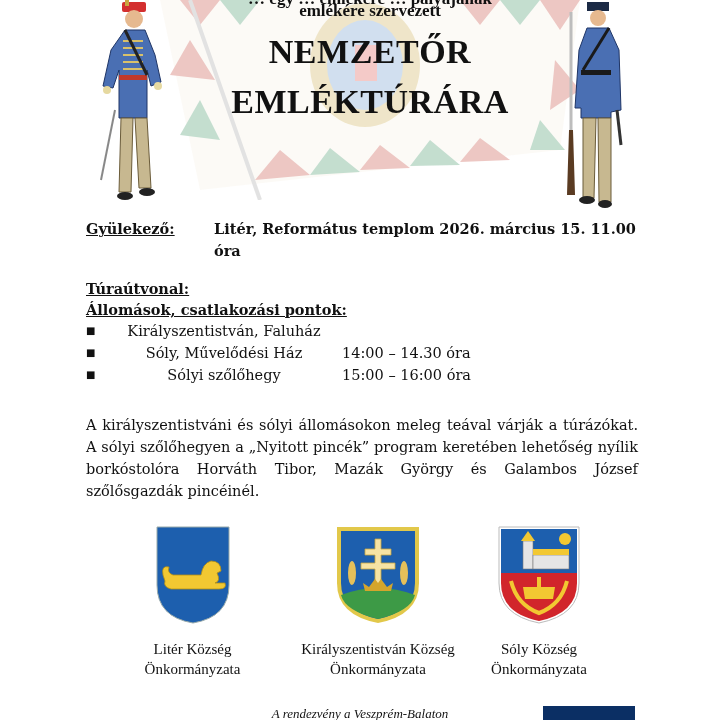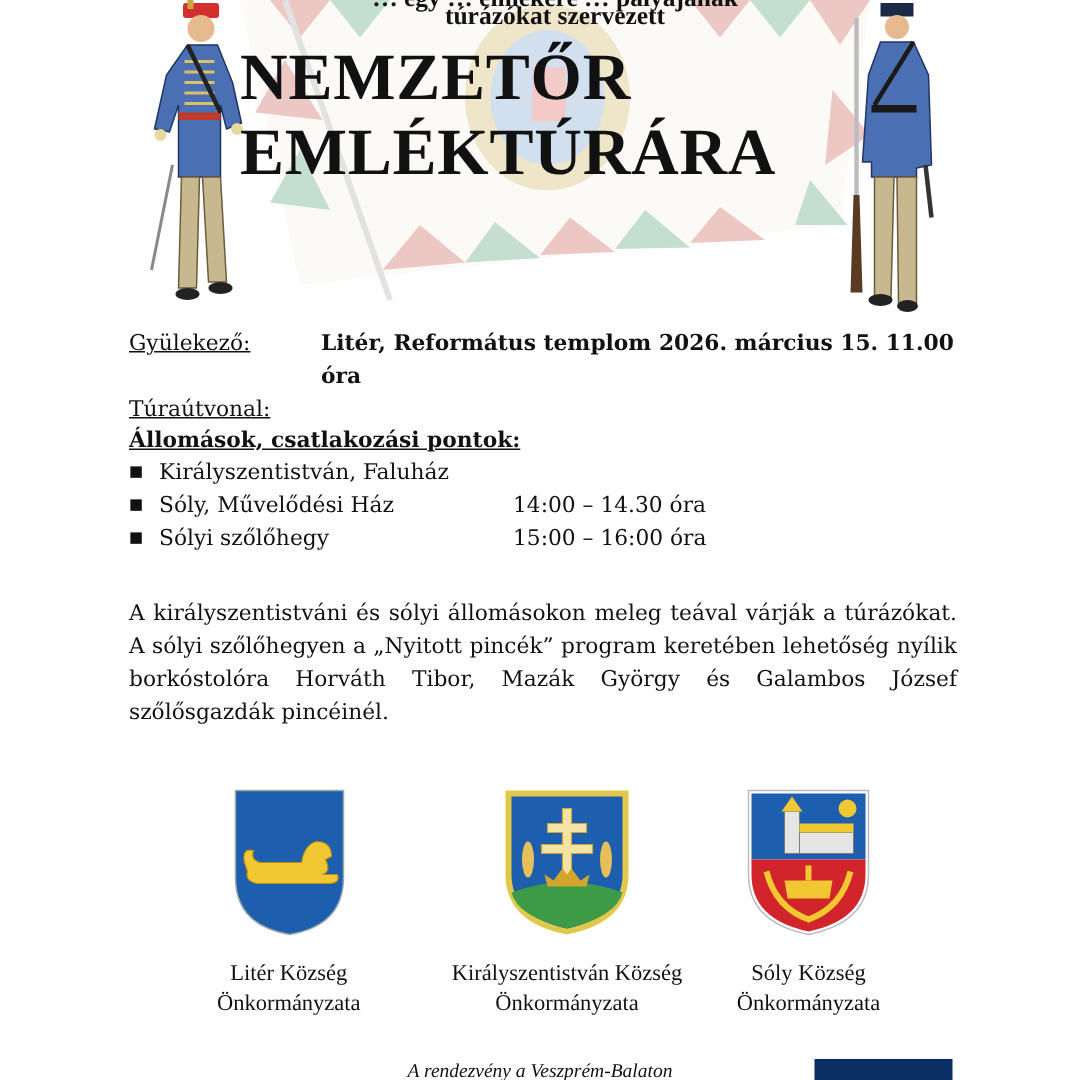--- a/index.html
+++ b/index.html
@@ -16,34 +16,34 @@
     .soldier.right { left: 563px; top: 0; width: 75px; height: 210px; }
     .top-cut {
       position: absolute; left: 190px; top: -11px; width: 360px; text-align: center;
       font-family: "Liberation Serif", serif; font-weight: bold; font-size: 17px; white-space: nowrap; overflow: hidden;
     }
     .subtitle {
       position: absolute; left: 180px; top: 1px; width: 380px; text-align: center;
       font-family: "Liberation Serif", serif; font-weight: bold; font-size: 17px;
     }
     .title {
-      position: absolute; left: 160px; top: 27px; width: 420px; 
-      font-family: "Liberation Serif", serif; font-weight: bold; font-size: 44px; line-height: 50px;
+      position: absolute; left: 160px; top: 27px; width: 420px; text-align: center;
+      font-family: "Liberation Serif", serif; font-weight: bold; font-size: 34px; line-height: 50px;
       letter-spacing: 0.5px;
     }
     .content { position: absolute; left: 86px; top: 218px; width: 552px; font-family: "DejaVu Serif", serif; font-size: 14.5px; }
     .row { display: flex; line-height: 22px; }
-    .row .lbl { width: 128px; font-weight: normal; text-decoration: underline; flex: none; }
+    .row .lbl { width: 128px; font-weight: bold; text-decoration: underline; flex: none; }
     .row .val { flex: 1; }
     .row .val.bold { font-weight: bold; }
     .stations-title { margin-top: 0; font-weight: bold; text-decoration: underline; line-height: 20px; }
     ul.stations { list-style: none; margin: 0; padding: 0; }
     ul.stations li { display: flex; line-height: 22px; }
     ul.stations .bullet { width: 20px; flex: none; font-size: 10px; line-height: 22px; }
-    ul.stations .place { width: 236px; flex: none; }
+    ul.stations .place { width: 236px; flex: none; text-align: center; }
     .para { margin-top: 28px; text-align: justify; line-height: 22px; }
     .crests { position: absolute; left: 0; top: 525px; width: 720px; height: 160px; margin-left: 20px; }
     .crest { position: absolute; top: 0; text-align: center; }
     .crest svg { display: block; margin: 0 auto; }
     .crest .name { font-family: "Liberation Serif", serif; font-size: 15px; line-height: 20px; margin-top: 14px; }
     .footer-text {
       position: absolute; left: 240px; top: 706px; width: 240px; text-align: center;
       font-family: "Liberation Serif", serif; font-style: italic; font-size: 13px;
     }
     .eu-box { position: absolute; left: 543px; top: 706px; width: 92px; height: 14px; background: #0b2f64; }
@@ -107,33 +107,33 @@
     <path d="M20,118 L33,118 L31,198 L20,198 Z" fill="#c7b890" stroke="#6b5c3a" stroke-width="1"></path>
     <path d="M35,118 L48,118 L48,202 L36,202 Z" fill="#c7b890" stroke="#6b5c3a" stroke-width="1"></path>
     <ellipse cx="24" cy="200" rx="8" ry="4" fill="#222"></ellipse>
       <ellipse cx="42" cy="204" rx="7" ry="4" fill="#222"></ellipse>
     <line x1="8" y1="12" x2="8" y2="190" stroke="#bdbdbd" stroke-width="3"></line>
     <path d="M6,130 L10,130 L12,195 L4,195 Z" fill="#5a3b22"></path>
     <line x1="54" y1="110" x2="58" y2="145" stroke="#333" stroke-width="3"></line>
   </svg>
 
   <div class="top-cut">… egy … emlékére … pályájának</div>
-  <div class="subtitle">túrázókat szervezett</div>
+  <div class="subtitle">emlékére szervezett</div>
   <div class="title">
     <div>NEMZETŐR</div>
     <div>EMLÉKTÚRÁRA</div>
   </div>
 </div>
 
 <div class="content">
   <div class="row">
     <span class="lbl">Gyülekező:</span>
     <span class="val bold">Litér, Református templom 2026. március 15. 11.00 óra</span>
   </div>
-  <div class="row" style="margin-top:0;">
+  <div class="row" style="margin-top:16px;">
     <span class="lbl">Túraútvonal:</span>
   </div>
 
   <div class="stations-title">Állomások, csatlakozási pontok:</div>
   <ul class="stations">
     <li>
       <span class="bullet">■</span>
       <span class="place">Királyszentistván, Faluház</span>
     </li>
     <li>

